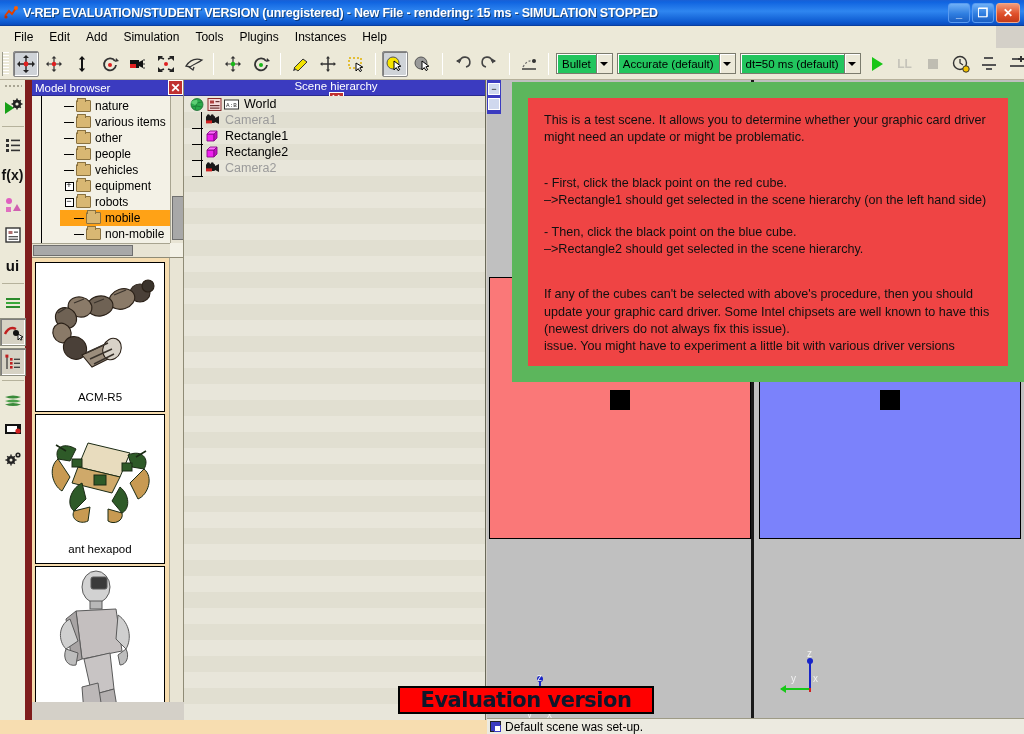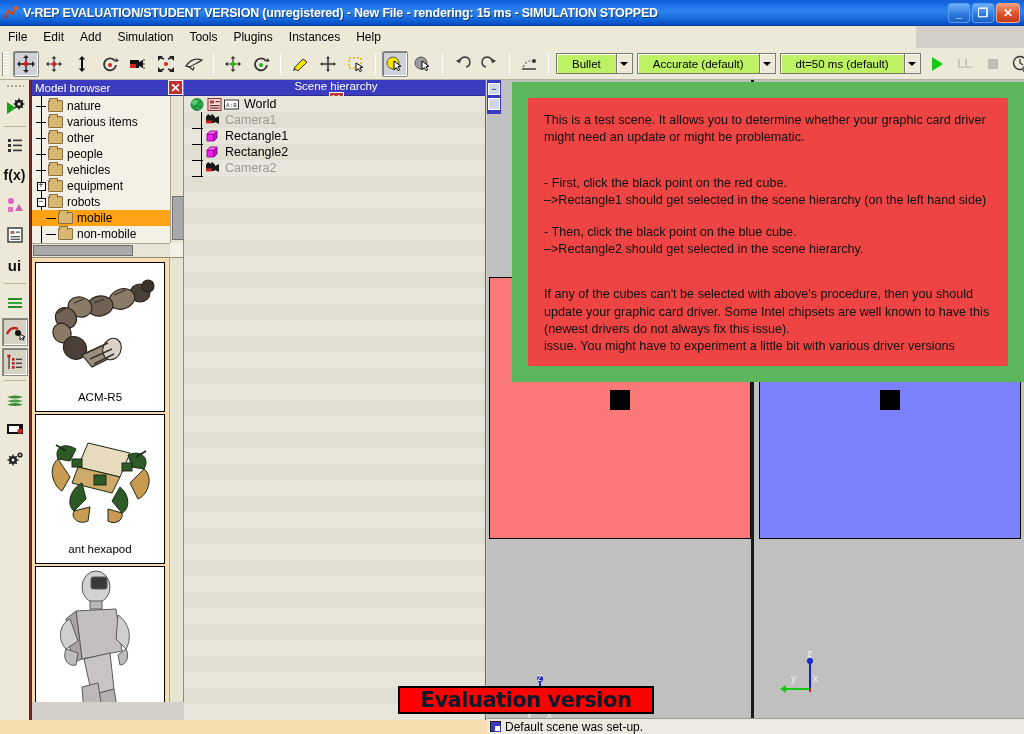--- a/index.html
+++ b/index.html
@@ -46,22 +46,23 @@
   .winbtn .g {
     position: absolute; left: 0; right: 0; top: 0; bottom: 0;
     color: #fff; font-size: 12px; font-weight: bold;
     display: flex; align-items: center; justify-content: center;
     line-height: 1;
   }
   .winbtn.min .g { align-items: flex-end; padding-bottom: 3px; font-size: 11px; }
 
   
   #menubar {
-    position: absolute; left: 0; top: 26px; width: 916px; height: 22px;
+    position: absolute; left: 0; top: 26px; width: 996px; height: 22px;
     background: #ece9d8; display: flex; align-items: center;
+    padding-left: 6px;
   }
   #menubar .mi {
     font-size: 12px; color: #000; padding: 2px 8px; cursor: default;
     white-space: nowrap;
   }
 
   
   #toolbar {
     position: absolute; left: 0; top: 48px; width: 1024px; height: 32px;
     background: #ece9d8; display: flex; align-items: center;
@@ -87,43 +88,43 @@
   .tbtn.disabled { opacity: 0.38; }
   .tsep {
     width: 1px; height: 22px; margin: 0 5px; flex: 0 0 auto;
     background: #a8a48e; border-right: 1px solid #fff;
   }
   .tcombo {
     height: 21px; flex: 0 0 auto;
     display: flex; align-items: stretch; margin: 0 2px;
   }
   .tcombo .fld {
-    background: #bef264; border: 1px solid #7b7b6d;
+    background: #22c55e; border: 1px solid #7b7b6d;
     border-right: none;
     font-size: 11.5px; color: #000;
-    display: flex; align-items: center; padding: 0 15px;
+    display: flex; align-items: center; padding: 0 5px;
     white-space: nowrap;
     box-shadow: inset 1px 1px 0 #fff;
   }
   .tcombo .arw {
     width: 17px; background: #ece9d8;
     border: 1px solid #7b7b6d;
     display: flex; align-items: center; justify-content: center;
     box-shadow: inset 1px 1px 0 #fff;
   }
   .tcombo .arw::after {
     content: ""; width: 0; height: 0;
     border-left: 4px solid transparent; border-right: 4px solid transparent;
     border-top: 4px solid #000;
   }
 
   
   #leftstrip {
     position: absolute; left: 0; top: 80px; width: 32px; height: 654px;
-    background: #ece9d8; border-right: 3px solid #7f1d1d;
+    background: #ece9d8; border-right: 7px solid #7f1d1d;
     display: flex; flex-direction: column; align-items: center;
     padding-top: 4px;
   }
   #leftstrip .lgrip {
     width: 18px; height: 5px; margin-bottom: 4px;
     background-image: radial-gradient(circle, #a9a593 40%, transparent 42%);
     background-size: 4px 4px;
   }
   #leftstrip .lbtn {
     width: 26px; height: 28px; margin: 1px 0;
@@ -626,21 +627,21 @@
   </div>
 
   <div id="modelbrowser">
     <div class="panelhdr">
       <span>Model browser</span>
       <div class="closeX">✕</div>
     </div>
 
     <div id="mb-tree">
       <div style="position:absolute;left:9px;top:0;width:1px;height:148px;background:#000;"></div>
-      <div style="position:relative;padding-top:2px;">
+      <div style="position:relative;padding-top:2px;padding-left:28px;">
         <div class="treerow">
           <span class="tw">
               <span class="tdash"></span>
             </span>
           <span class="folder"></span>
           <span>nature</span>
         </div>
         <div class="treerow">
           <span class="tw">
               <span class="tdash"></span>

